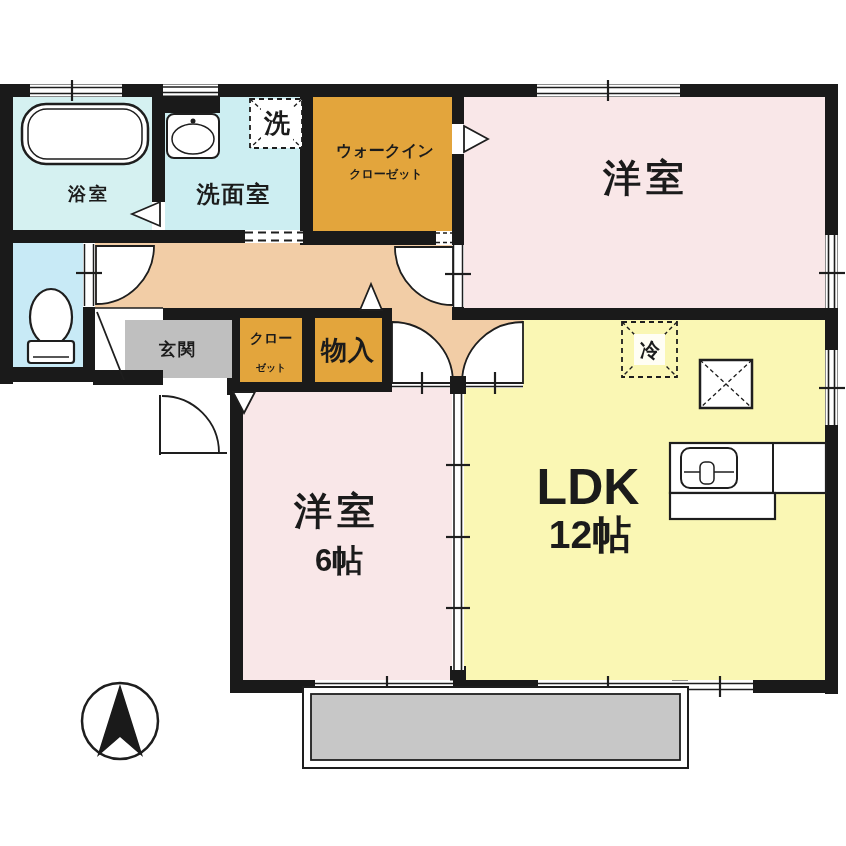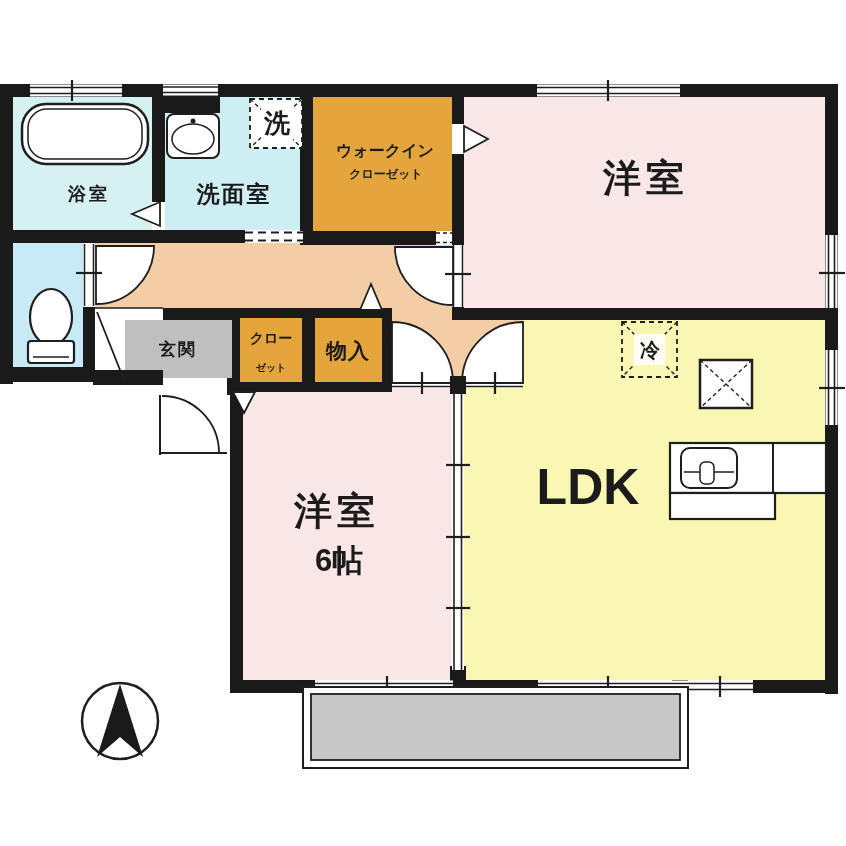--- a/index.html
+++ b/index.html
@@ -242,18 +242,19 @@
 
   <div class="lbl" style="left:89px;top:194px;font-size:18px;letter-spacing:3px;">浴室</div>
   <div class="lbl" style="left:234px;top:194px;font-size:23px;letter-spacing:2px;">洗面室</div>
   <div class="lbl" style="left:277px;top:123px;font-size:26px;">洗</div>
   <div class="lbl" style="left:385px;top:151px;font-size:16px;">ウォークイン</div>
   <div class="lbl" style="left:386px;top:174px;font-size:12px;">クローゼット</div>
   <div class="lbl" style="left:646px;top:178px;font-size:38px;letter-spacing:5px;">洋室</div>
   <div class="lbl" style="left:178px;top:349px;font-size:17px;letter-spacing:2px;">玄関</div>
   <div class="lbl" style="left:271px;top:338px;font-size:14px;">クロー</div>
   <div class="lbl" style="left:271px;top:368px;font-size:10px;">ゼット</div>
-  <div class="lbl" style="left:348px;top:350px;font-size:21px;letter-spacing:1px;text-align:center;">物入</div>
+  <div class="lbl" style="left:348px;top:350px;font-size:26px;letter-spacing:1px;text-align:center;">物入</div>
   <div class="lbl" style="left:337px;top:511px;font-size:38px;letter-spacing:5px;">洋室</div>
   <div class="lbl" style="left:339px;top:560px;font-size:31px;text-align:right;">6帖</div>
   <div class="lbl" style="left:588px;top:487px;font-size:50px;">LDK</div>
+  <div class="lbl" style="left:590px;top:534px;font-size:39px;">12帖</div>
   <div class="lbl" style="left:650px;top:350px;font-size:20px;">冷</div>
 </div>
 
 </body></html>

